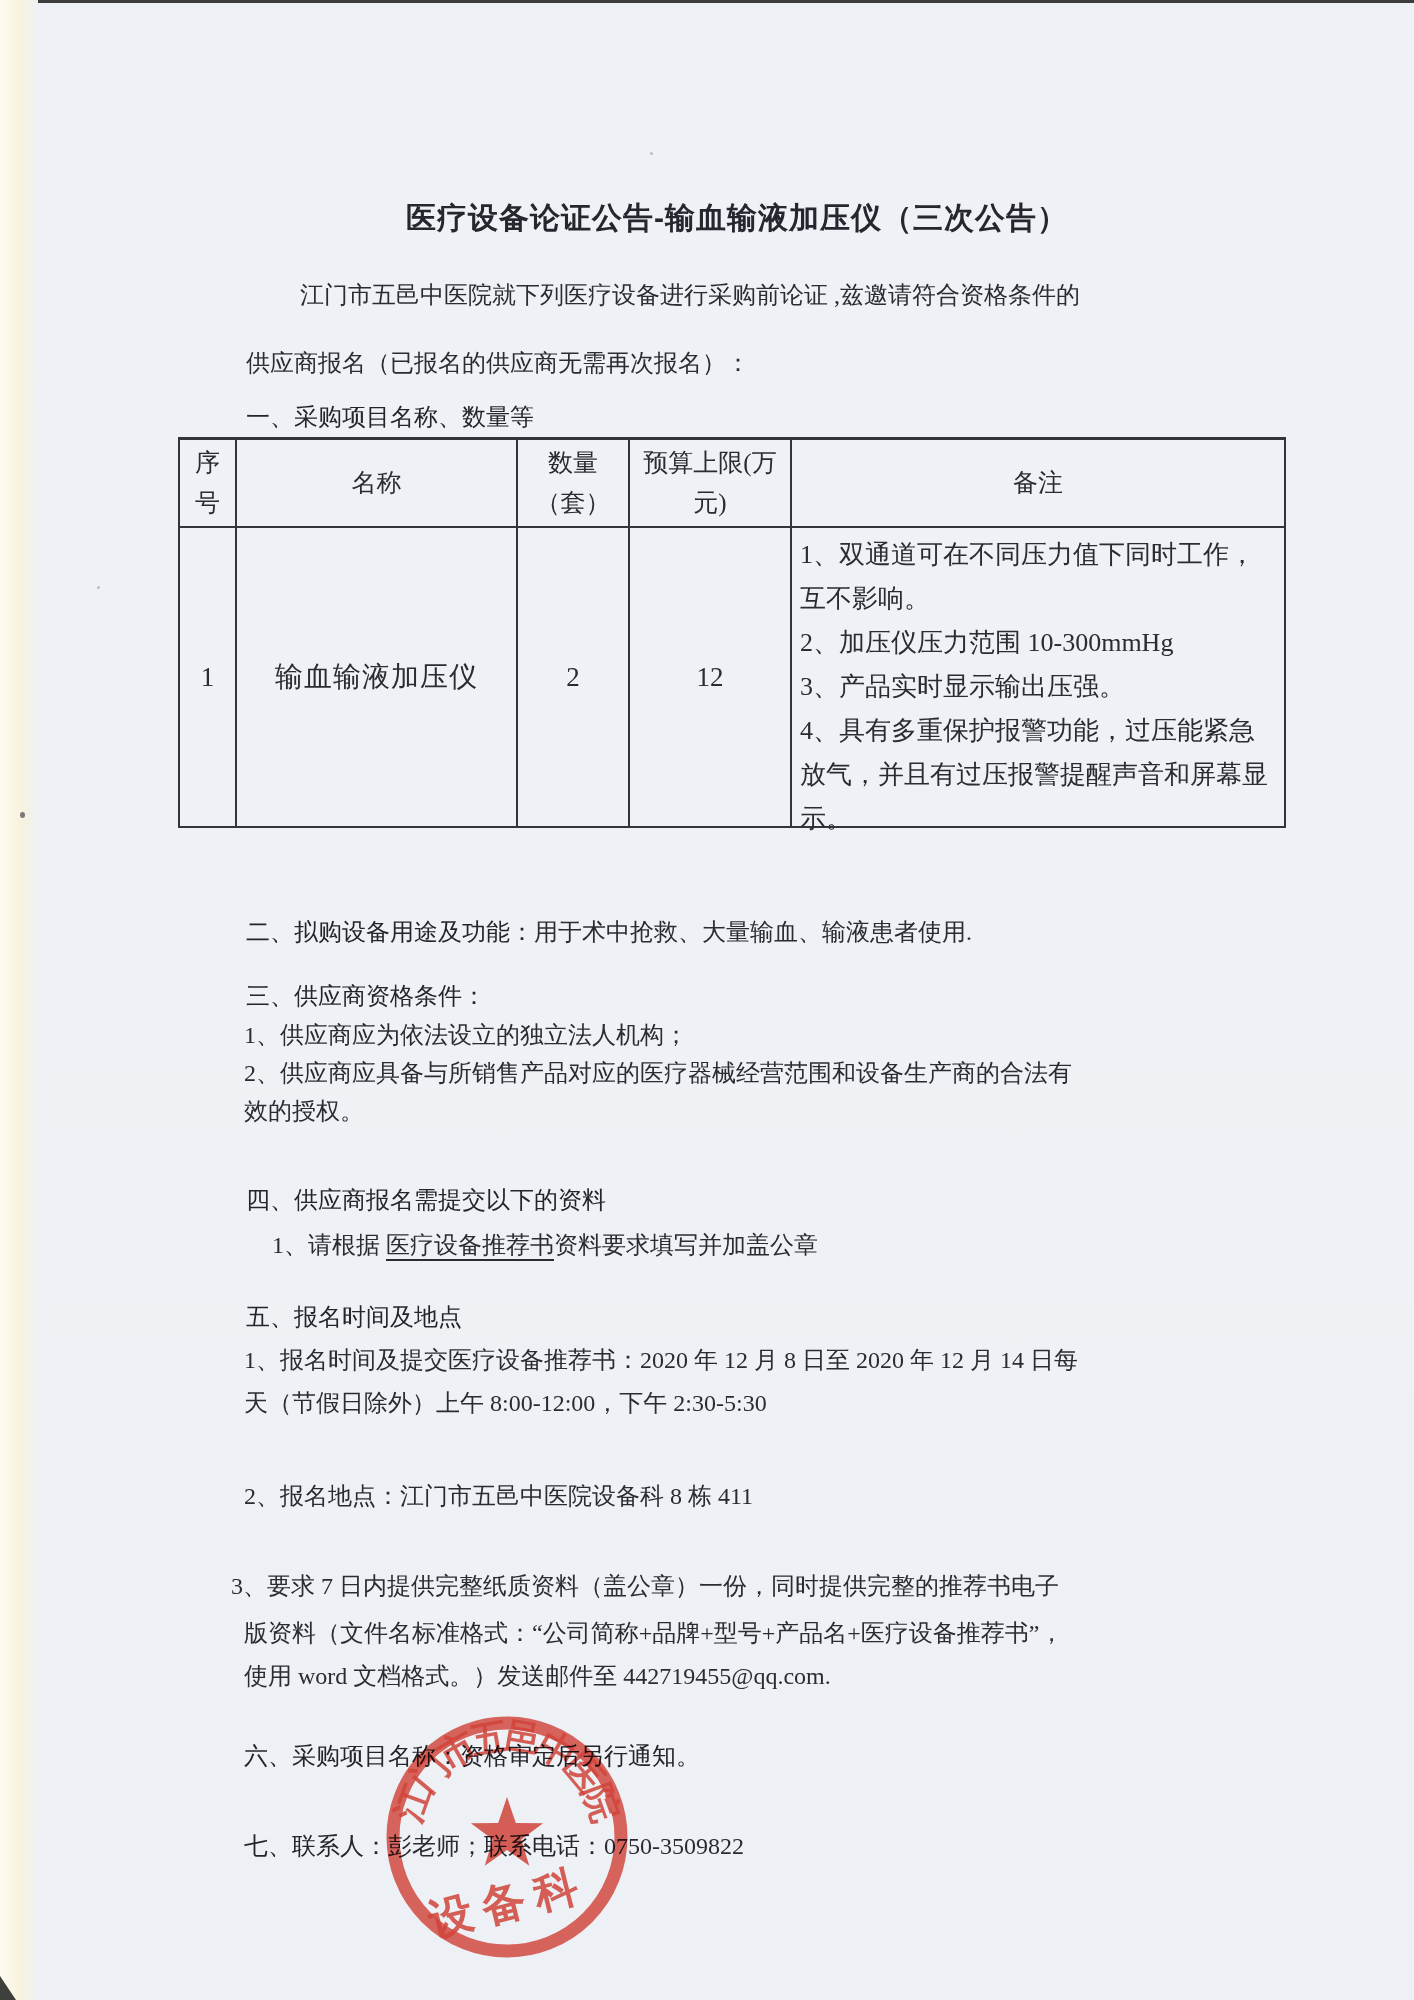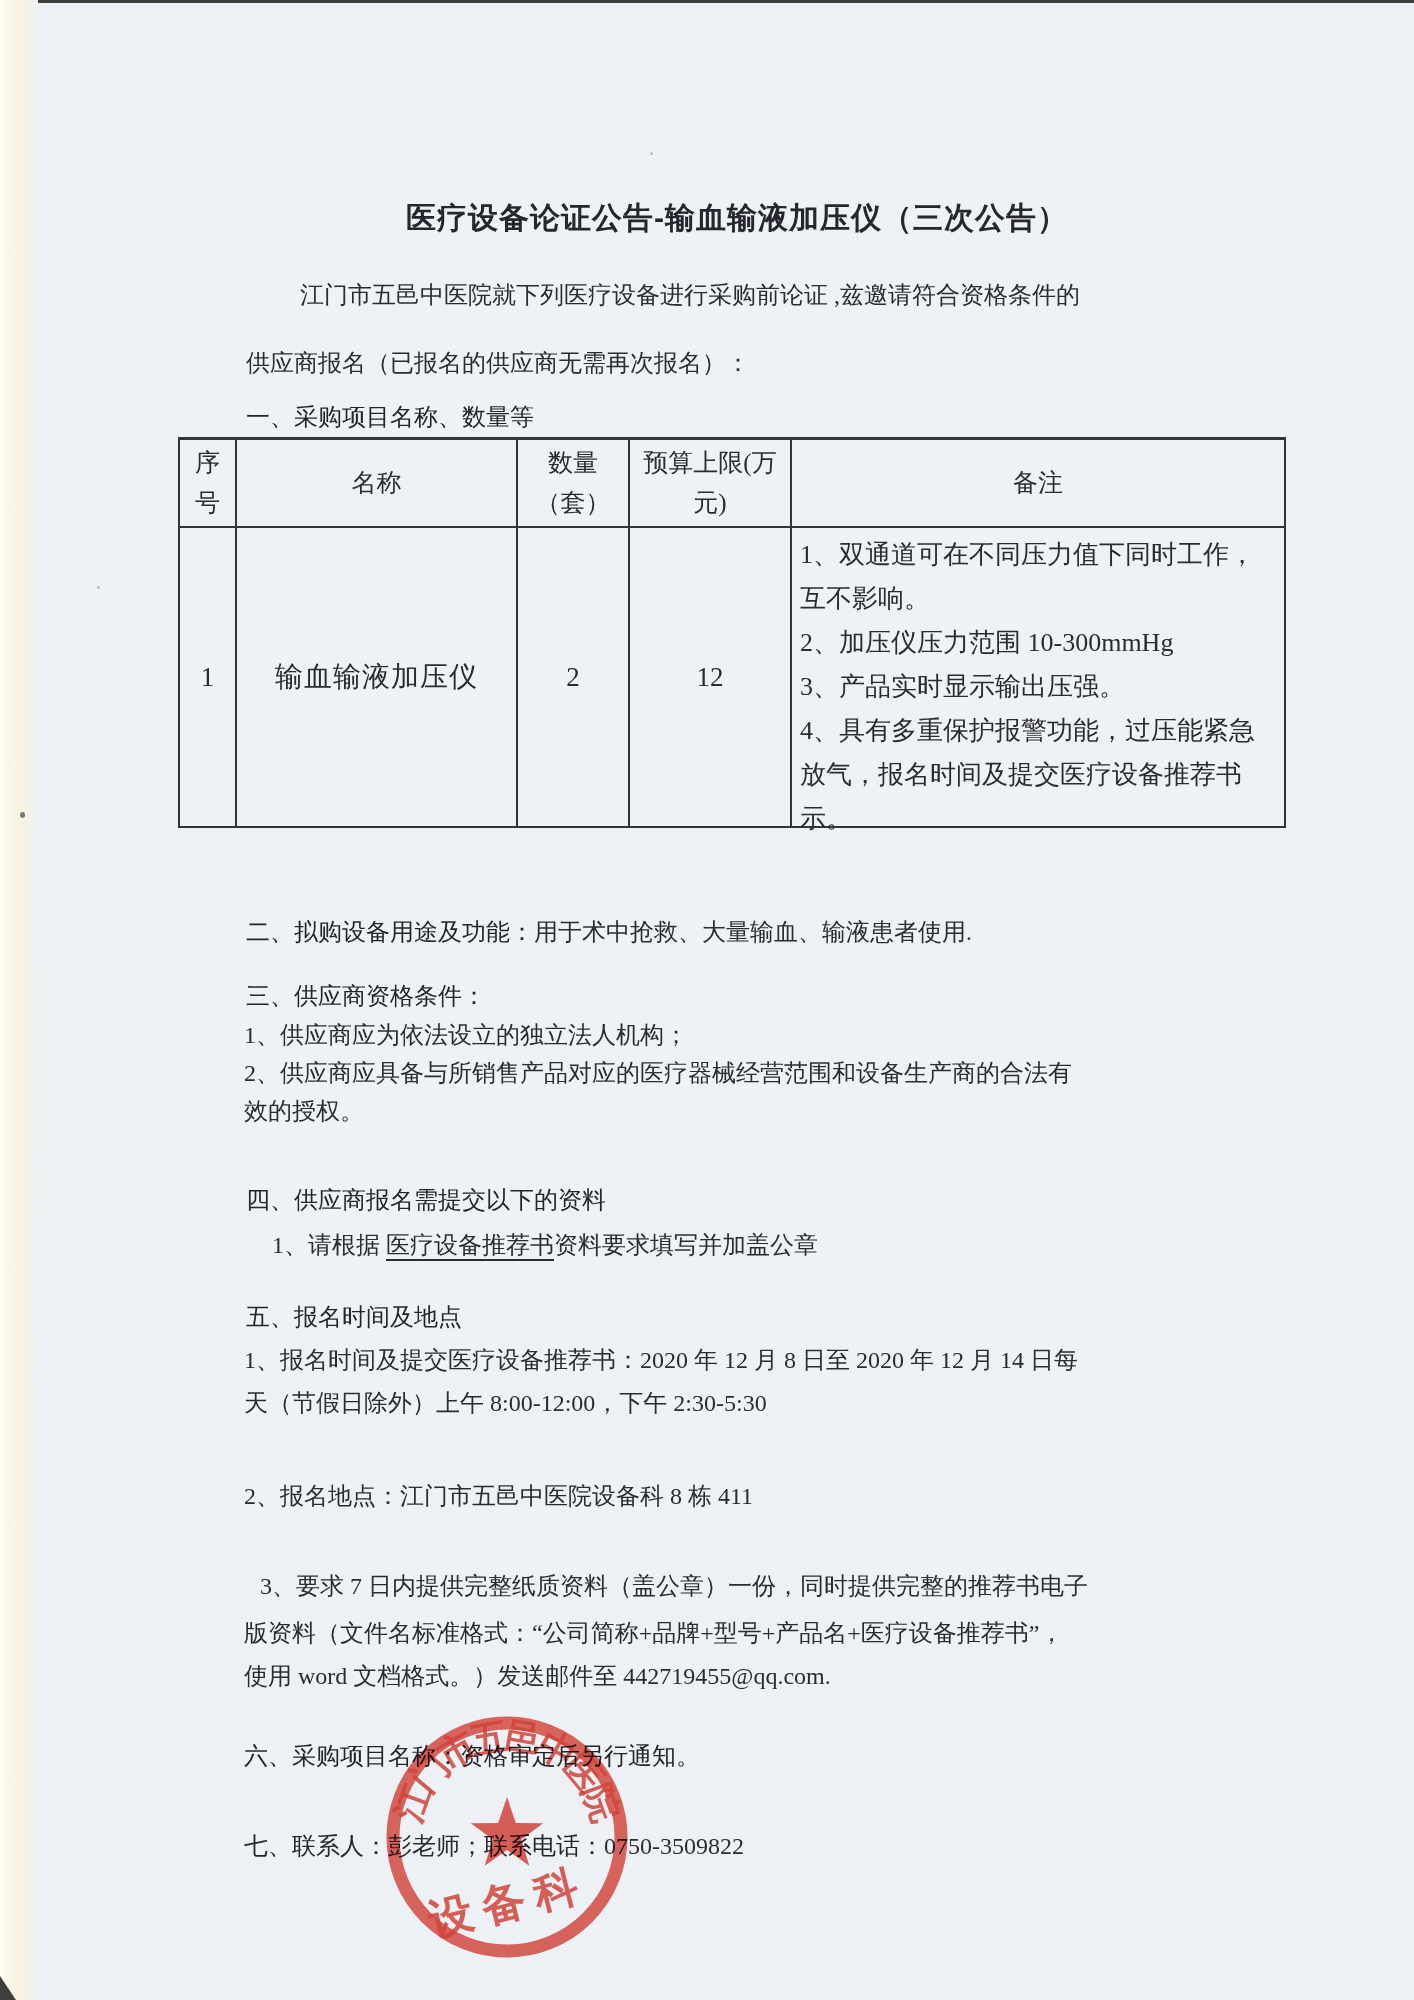--- a/index.html
+++ b/index.html
@@ -88,21 +88,21 @@
     <div class="tcell data">1</div>
     <div class="tcell name">输血输液加压仪</div>
     <div class="tcell data">2</div>
     <div class="tcell data">12</div>
     <div class="tcell remarks">
       <div>1、双通道可在不同压力值下同时工作，</div>
       <div>互不影响。</div>
       <div>2、加压仪压力范围 10-300mmHg</div>
       <div>3、产品实时显示输出压强。</div>
       <div>4、具有多重保护报警功能，过压能紧急</div>
-      <div>放气，报名时间及提交医疗设备推荐书</div>
+      <div>放气，并且有过压报警提醒声音和屏幕显</div>
       <div>示。</div>
     </div>
   </div>
 
   <div class="line" style="left:246px;top:918px;">
     <span class="sans-bold">二、拟购设备用途及功能：</span><span>用于术中抢救、大量输血、输液患者使用.</span>
   </div>
 
   <div class="line sans-bold" style="left:246px;top:982px;">三、供应商资格条件：</div>
   <div class="line" style="left:244px;top:1022px;">1、供应商应为依法设立的独立法人机构；</div>
@@ -111,21 +111,21 @@
 
   <div class="line sans-bold" style="left:246px;top:1186px;">四、供应商报名需提交以下的资料</div>
   <div class="line" style="left:272px;top:1232px;">
     <span>1、请根据 </span><span class="ul">医疗设备推荐书</span><span>资料要求填写并加盖公章</span>
   </div>
 
   <div class="line sans-bold" style="left:246px;top:1303px;">五、报名时间及地点</div>
   <div class="line" style="left:244px;top:1347px;">1、报名时间及提交医疗设备推荐书：2020 年 12 月 8 日至 2020 年 12 月 14 日每</div>
   <div class="line" style="left:244px;top:1390px;">天（节假日除外）上午 8:00-12:00，下午 2:30-5:30</div>
   <div class="line" style="left:244px;top:1483px;">2、报名地点：江门市五邑中医院设备科 8 栋 411</div>
-  <div class="line" style="left:260px;top:1573px;">3、要求 7 日内提供完整纸质资料（盖公章）一份，同时提供完整的推荐书电子</div>
+  <div class="line" style="left:231px;top:1573px;">3、要求 7 日内提供完整纸质资料（盖公章）一份，同时提供完整的推荐书电子</div>
   <div class="line" style="left:244px;top:1620px;">版资料（文件名标准格式：“公司简称+品牌+型号+产品名+医疗设备推荐书”，</div>
   <div class="line" style="left:244px;top:1663px;">使用 word 文档格式。）发送邮件至 442719455@qq.com.</div>
 
   <div class="line" style="left:244px;top:1742px;">
     <span class="sans-bold">六、采购项目名称</span><span class="sans-bold">：资格审定后另行通知。</span>
   </div>
 
   <div class="line" style="left:244px;top:1832px;">
     <span class="sans-bold">七、联系人：</span><span>彭老师；</span><span class="sans-bold">联系电话：</span><span>0750-3509822</span>
   </div>

